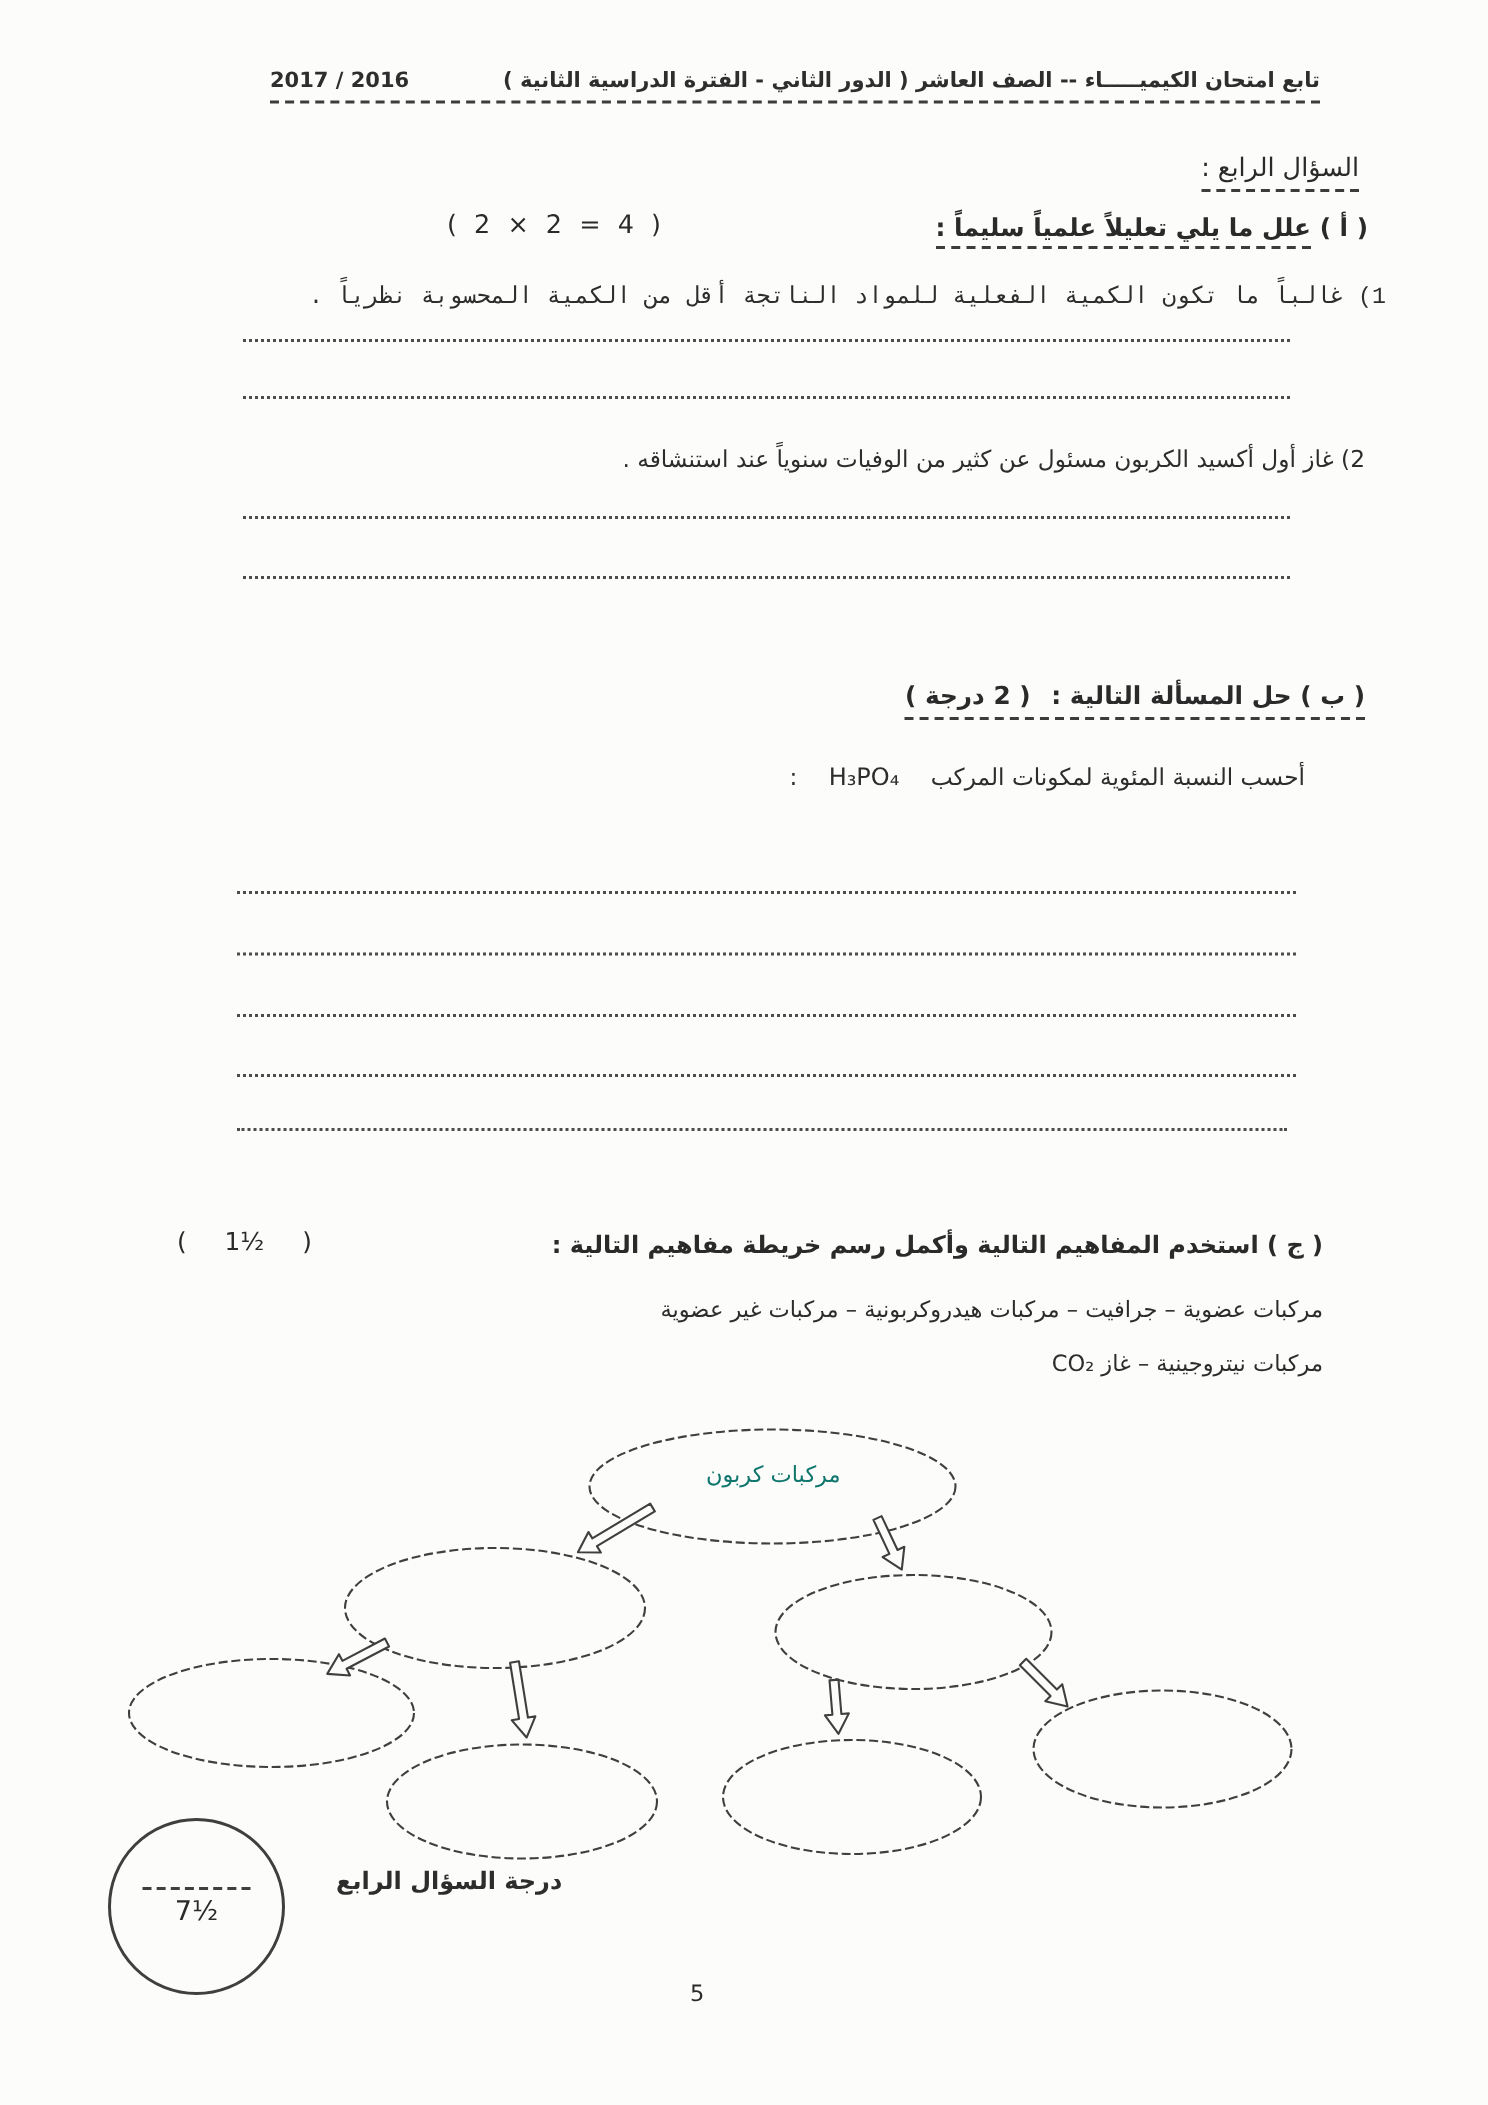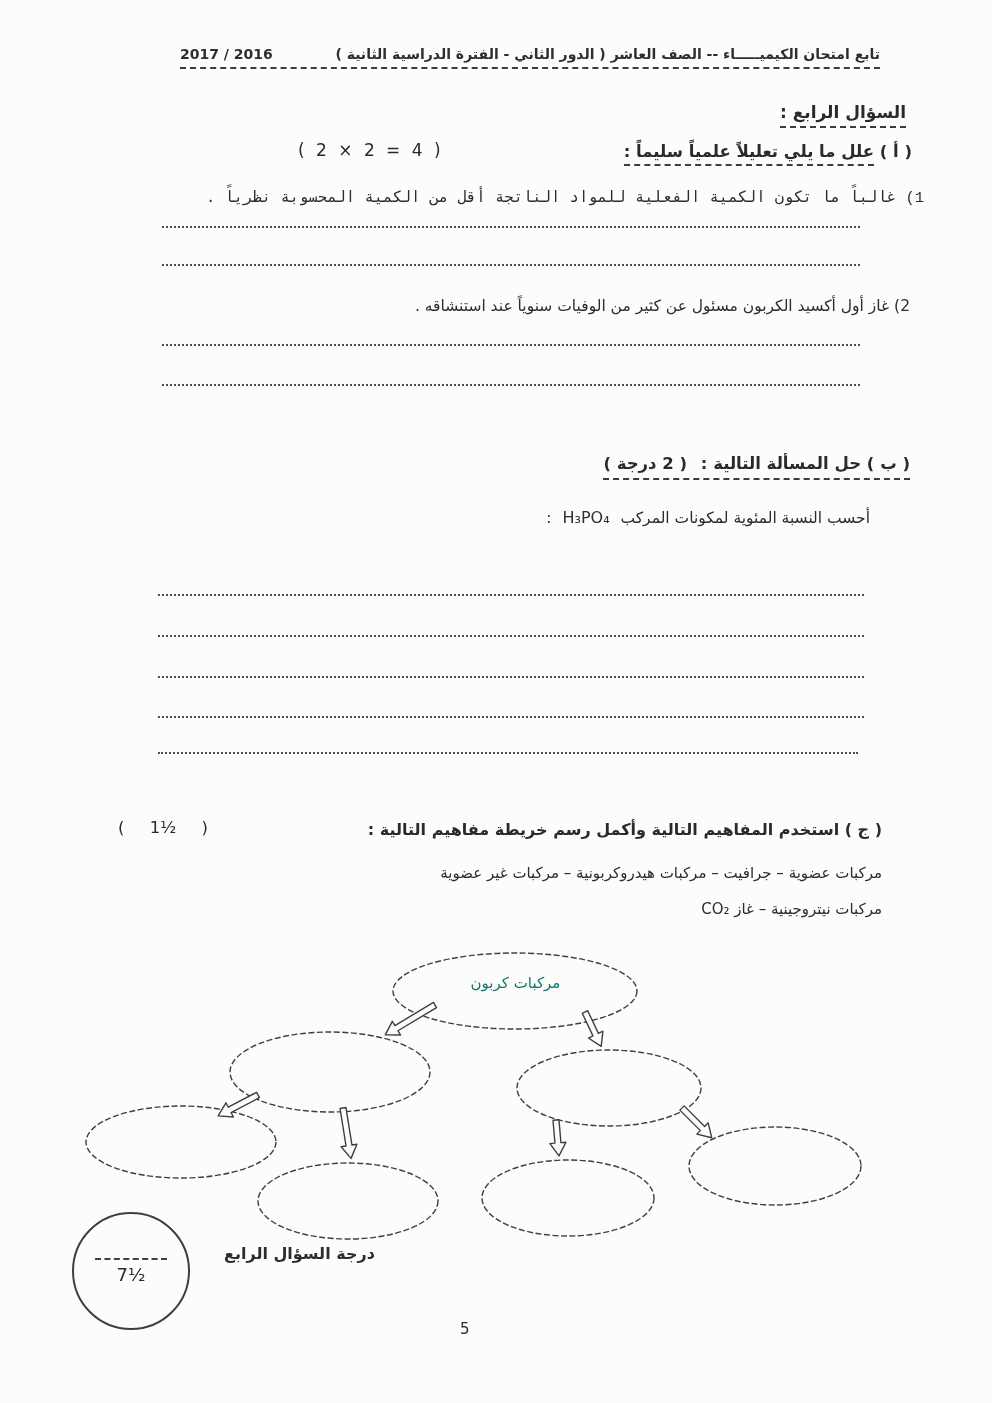--- a/index.html
+++ b/index.html
@@ -13,37 +13,37 @@
   .ltr{direction:ltr;unicode-bidi:embed;}
 
   
   .header{
     left:180px;top:46px;width:700px;display:flex;direction:rtl;
     justify-content:space-between;align-items:flex-end;
     font-size:14px;font-weight:bold;color:#2e2e2e;
     border-bottom:2px dashed #3c3c3c;padding-bottom:5px;
   }
   .q-title{
-    right:86px;top:102px;font-size:17px;font-weight:bold;
+    right:86px;top:102px;font-size:17px;font-weight:normal;
     border-bottom:2px dashed #3c3c3c;padding-bottom:4px;color:#2a2a2a;
   }
   .part-heading{font-size:16.5px;font-weight:bold;color:#2a2a2a;}
   .u-dashed{border-bottom:2px dashed #3c3c3c;padding-bottom:3px;}
   .marks{font-size:17px;color:#2a2a2a;word-spacing:6px;}
   .item{font-size:15.5px;color:#2d2d2d;}
 
   .dline{border-bottom:2.5px dotted #4c4c4c;height:0;}
 
   .partb-head{
     right:82px;top:454px;font-size:16.5px;font-weight:bold;color:#2a2a2a;
     border-bottom:2px dashed #3c3c3c;padding-bottom:5px;direction:rtl;
   }
   .partb-head .marks-inline{font-weight:bold;margin-right:8px;}
   .formula-line{right:122px;top:508px;font-size:15.5px;color:#2d2d2d;}
-  .formula{direction:ltr;unicode-bidi:embed;display:inline-block;margin:0 6px;font-size:16px;}
+  .formula{direction:ltr;unicode-bidi:embed;display:inline-block;margin:0 16px;font-size:16px;}
   .masses{left:326px;top:544px;font-size:17px;color:#2a2a2a;letter-spacing:1.5px;word-spacing:7px;}
 
   .partc-marks{left:118px;top:818px;font-size:16.5px;word-spacing:20px;color:#2a2a2a;}
   .concepts{font-size:15px;color:#2c2c2c;}
 
   .map-label{
     left:398px;top:974px;width:235px;text-align:center;
     font-size:15px;color:#0f766e;
   }
 

